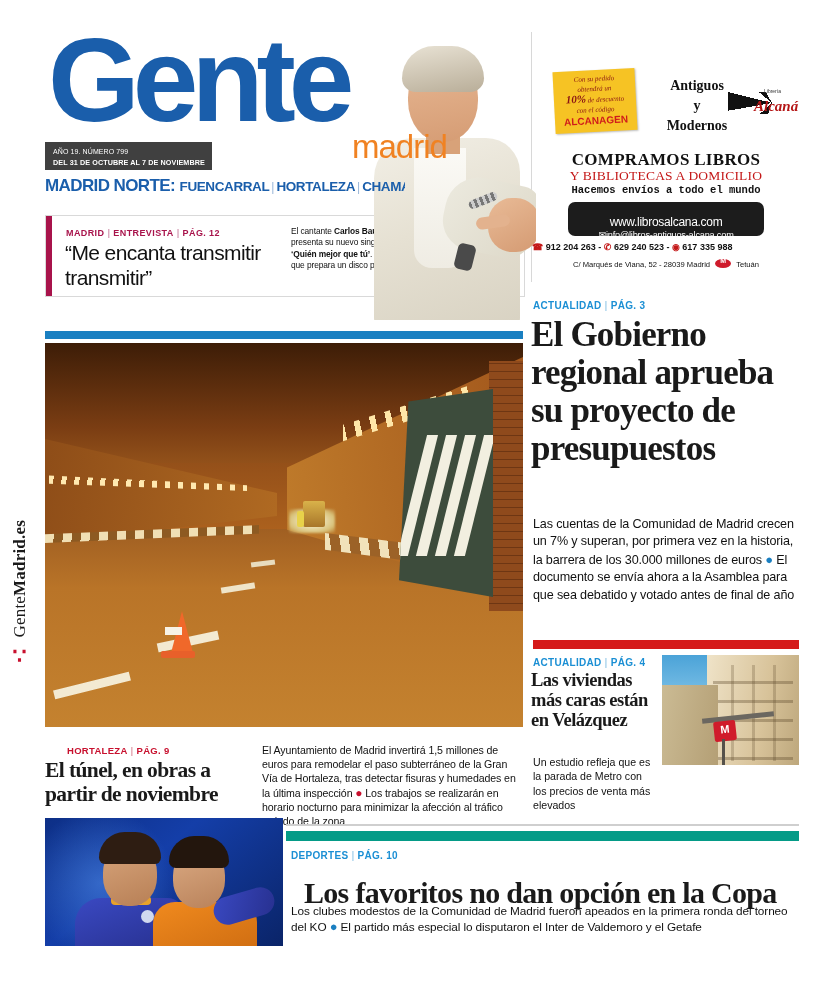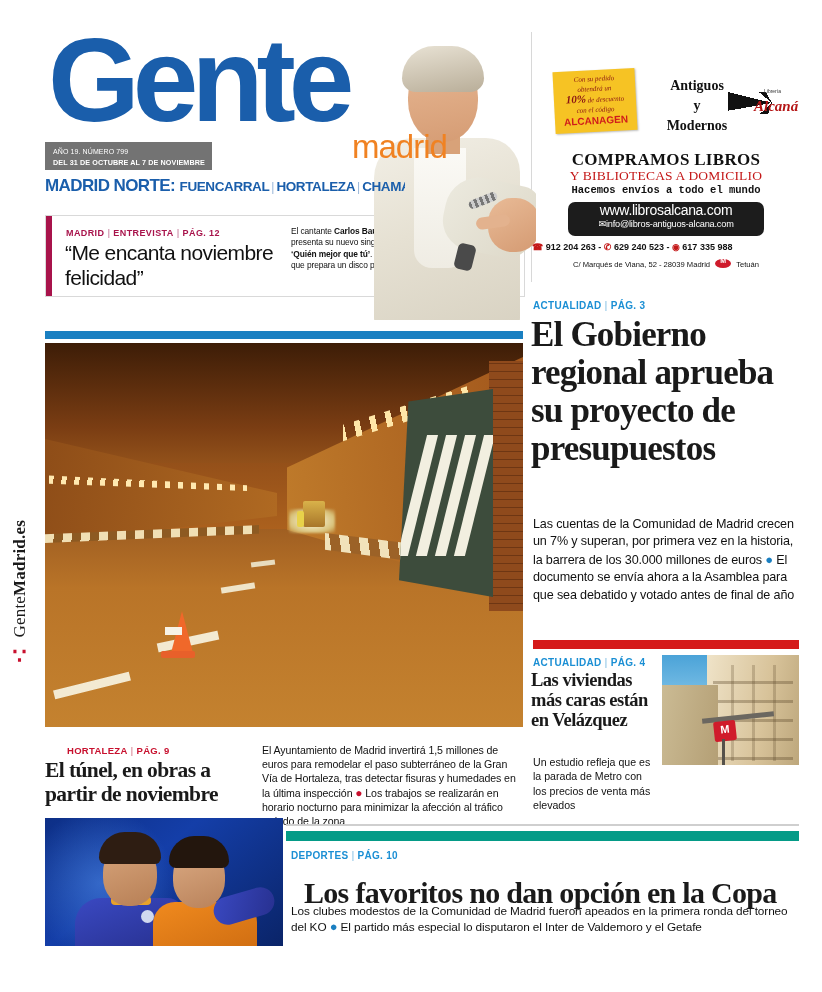--- a/index.html
+++ b/index.html
@@ -21,21 +21,21 @@
              margin-top:6px;letter-spacing:-1px;}
 
   
   .masthead{position:absolute;left:40px;top:28px;width:492px;height:108px;overflow:hidden;}
   .gente{font-family:"Liberation Sans",sans-serif;font-weight:700;font-size:118px;
          color:#1a5eab;letter-spacing:-7px;line-height:104px;margin:0;padding-left:8px;}
   .madrid-word{position:absolute;left:352px;top:128px;font-size:33px;color:#f08222;
                font-weight:400;letter-spacing:-1px;z-index:3;}
 
   .orangeband{position:absolute;left:45px;top:142px;width:167px;height:28px;
-              background:#737373;color:#fff;z-index:4;}
+              background:#404040;color:#fff;z-index:4;}
   .orangeband div{font-size:7.2px;font-weight:700;letter-spacing:.1px;
                   padding-left:8px;line-height:11px;}
   .orangeband .l1{padding-top:4px;font-weight:400;font-size:7px;}
 
   .districts{position:absolute;left:45px;top:176px;width:360px;height:22px;
              overflow:hidden;white-space:nowrap;z-index:4;}
   .districts .hd{font-family:"Liberation Sans",sans-serif;font-weight:700;
                  font-size:17px;color:#1a5eab;letter-spacing:-.6px;}
   .districts .dst{font-weight:700;font-size:13.5px;color:#1a5eab;letter-spacing:-.4px;}
   .districts .sep{color:#9ab6d8;font-size:12px;padding:0 2px;}
@@ -104,21 +104,21 @@
   .ad-t3{position:absolute;left:0;top:118px;width:268px;text-align:center;
          font-family:"Liberation Serif",serif;font-weight:700;font-size:17px;
          letter-spacing:.3px;color:#111;}
   .ad-t4{position:absolute;left:0;top:136px;width:268px;text-align:center;
          font-family:"Liberation Serif",serif;font-weight:400;font-size:13.5px;
          letter-spacing:.2px;color:#c41818;}
   .ad-t5{position:absolute;left:0;top:152px;width:268px;text-align:center;
          font-family:"Liberation Mono",monospace;font-weight:700;font-size:10.5px;color:#111;}
   .urlbox{position:absolute;left:36px;top:170px;width:196px;height:34px;background:#1c1c1c;
           border-radius:7px;text-align:center;color:#fff;}
-  .urlbox .u1{font-size:14px;padding-top:0;letter-spacing:-.3px;text-align:center;}
+  .urlbox .u1{font-size:12px;padding-top:13px;letter-spacing:-.3px;text-align:center;}
   .urlbox .u2{font-size:9.2px;letter-spacing:-.2px;}
   .phones{position:absolute;left:0;top:210px;width:268px;text-align:left;font-size:9px;
           font-weight:700;color:#111;}
   .phones .ic{color:#c41818;}
   .addr{position:absolute;left:0;top:226px;width:268px;text-align:center;font-size:7.6px;
         color:#111;}
   .metroM{display:inline-block;width:16px;height:9px;background:#cf1b2b;border-radius:50%;
           position:relative;top:1px;margin:0 3px;}
   .metroM:after{content:"M";position:absolute;left:0;right:0;top:-2px;color:#fff;
                 font-size:7px;font-weight:700;text-align:center;
@@ -301,21 +301,21 @@
     <div class="p-finger"></div>
     <div class="p-bracelet"></div>
     <div class="p-watch"></div>
   </div>
 
   <div class="muyfan">
     <div class="bar"></div>
     <div class="kicker">
       <span>MADRID</span><span class="s">|</span><span>ENTREVISTA</span><span class="s">|</span><span>PÁG. 12</span>
     </div>
-    <h2>“Me encanta noviembre felicidad”</h2>
+    <h2>“Me encanta transmitir transmitir”</h2>
     <div class="sub">
       <span>El cantante </span><b>Carlos Baute</b><span> presenta su nuevo single, </span><b>‘Quién mejor que tú’</b><span>. Adelanta que prepara un disco para 2026</span>
     </div>
   </div>
 
   <div class="ad">
     <div class="sticker">
       <span>Con su pedido</span><br>
       <span>obtendrá un</span><br>
       <span class="big">10%</span><span> de descuento</span><br>

